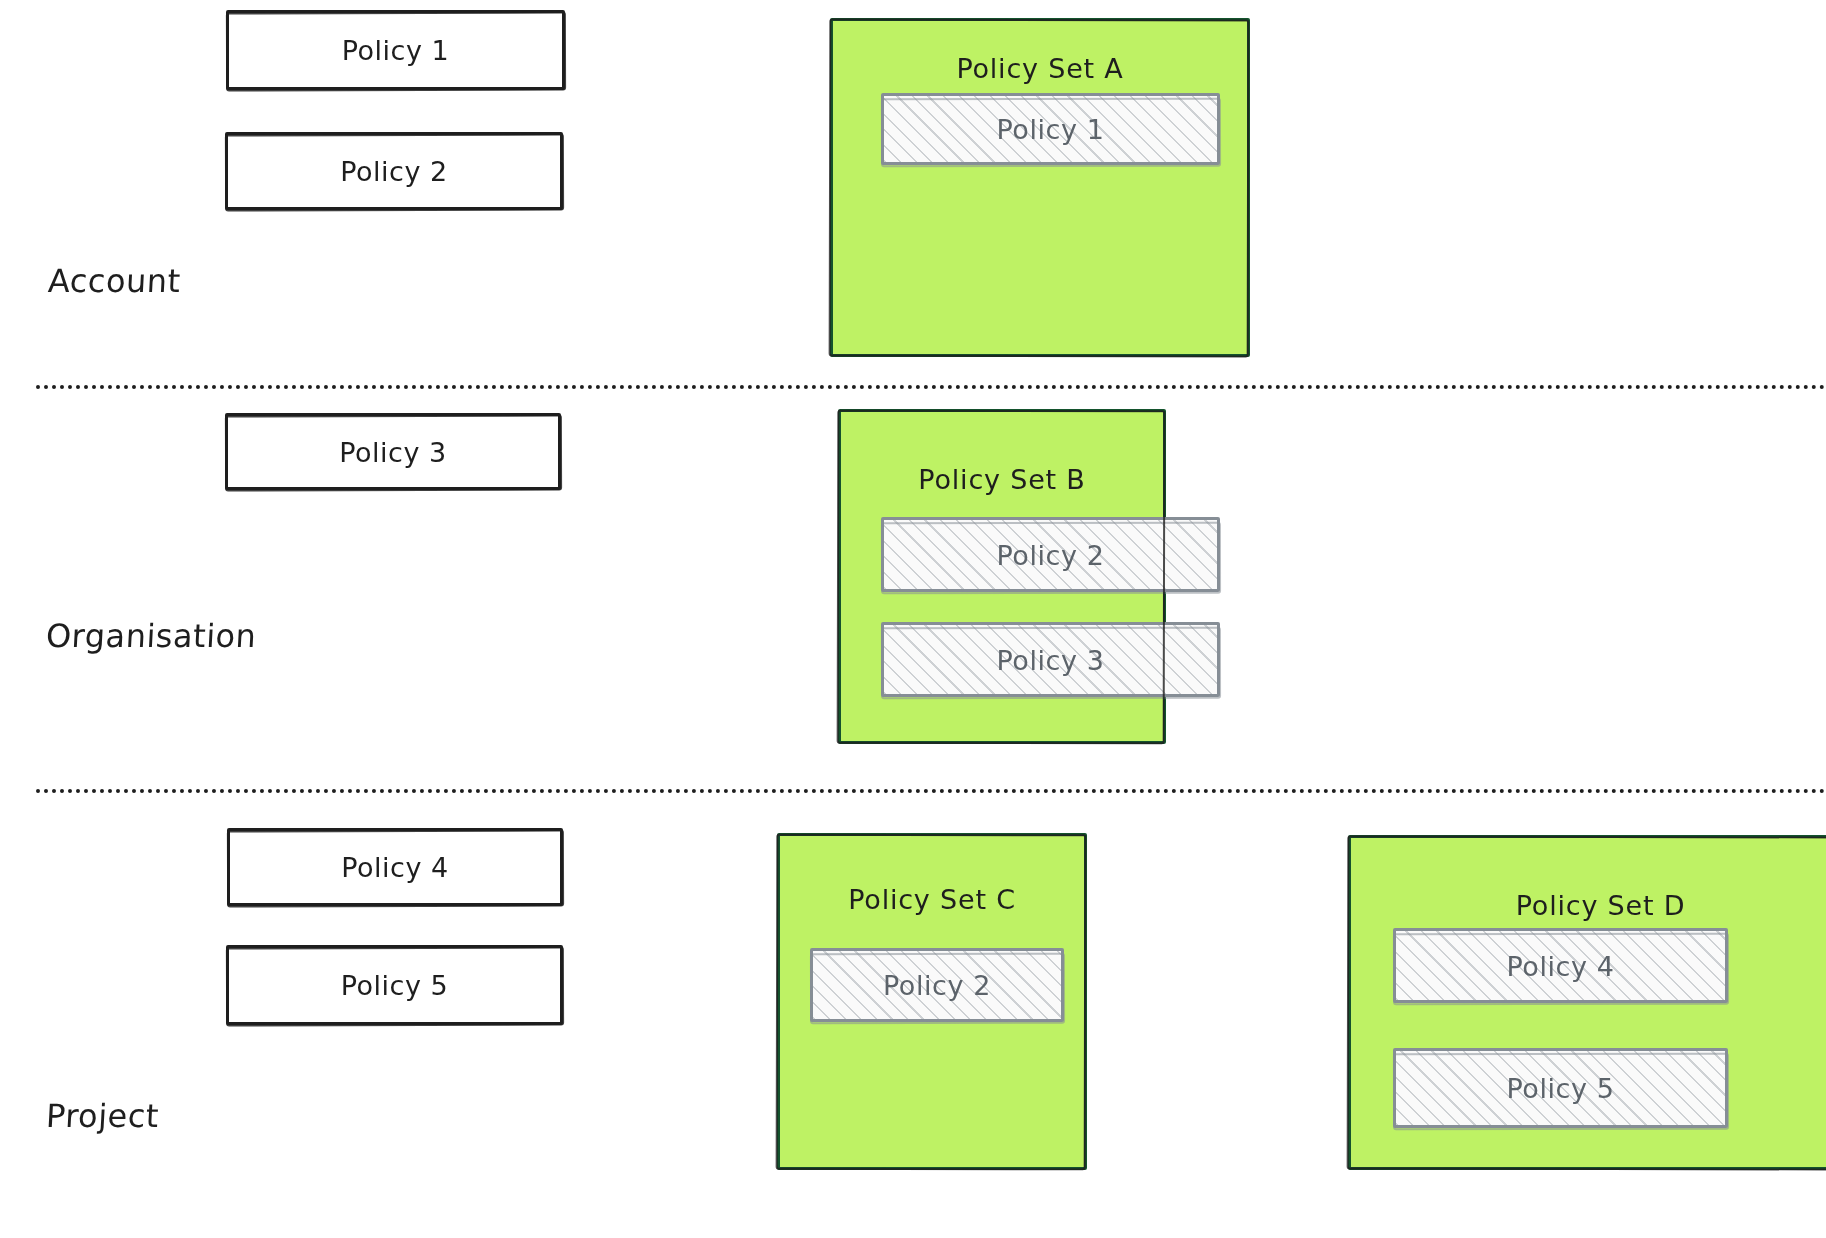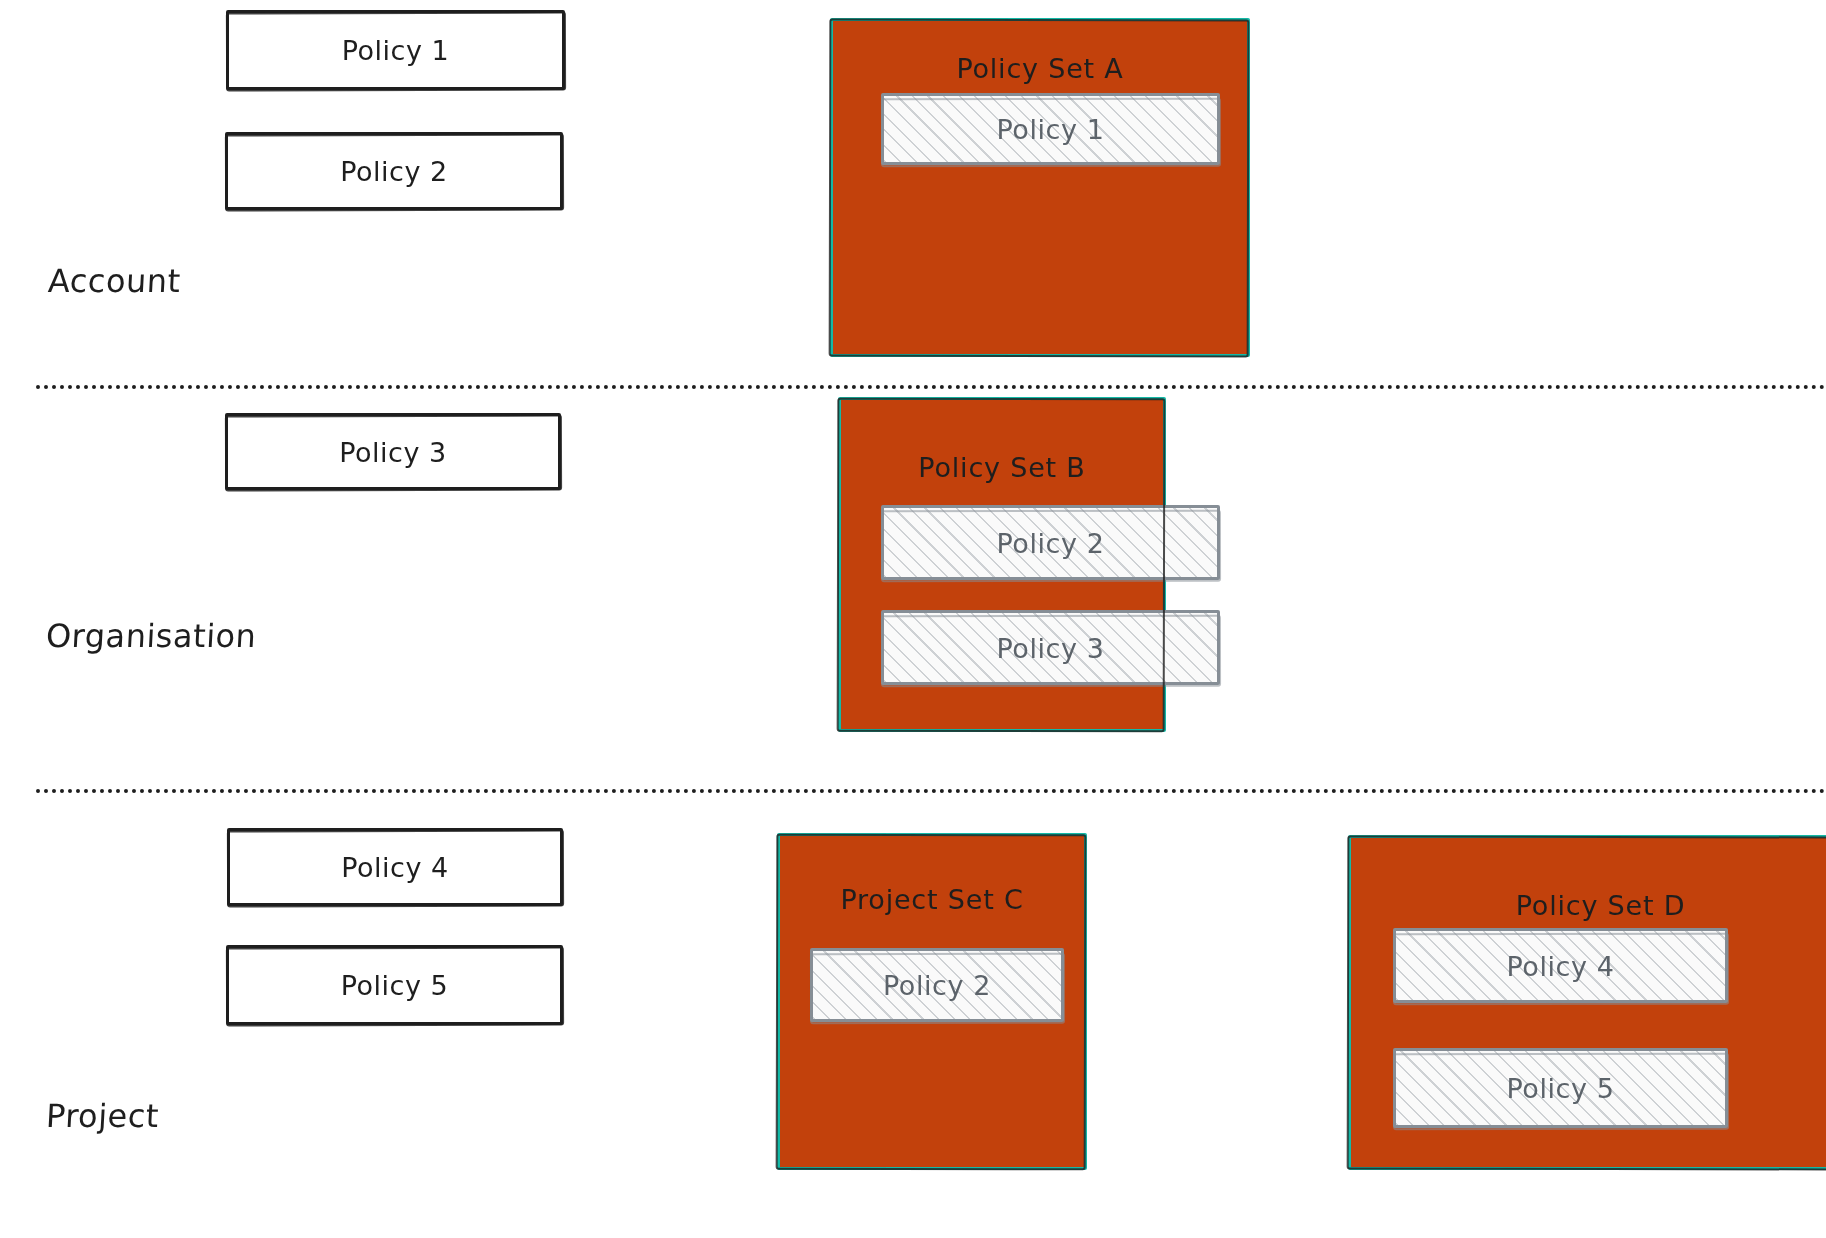--- a/index.html
+++ b/index.html
@@ -69,23 +69,23 @@
     text-align: center;
     font-family: "DejaVu Sans", sans-serif;
     font-size: 27px;
     color: #1e1e1e;
     letter-spacing: 0.5px;
   }
 
   
   .set-box {
     position: absolute;
-    background: #c2410c;
+    background: #bef264;
     box-sizing: border-box;
-    border: 3px solid #14b8a6;
+    border: 3px solid #14532d;
     border-radius: 2px;
   }
   .set-box::after {
     content: "";
     position: absolute;
     left: -4px;
     top: -2px;
     right: -2px;
     bottom: -3px;
     border: 2px solid #1e1e1e;
@@ -167,31 +167,31 @@
     </div>
     <div class="policy-box" style="left: 226px; top: 945px; width: 337px; height: 80px;">
       <div class="box-text">Policy 5</div>
     </div>
     <div class="set-box" style="left: 830px; top: 18px; width: 420px; height: 339px;">
       <div class="set-title" style="top: 32px;">Policy Set A</div>
       <div class="hatch-box" style="left: 48px; top: 72px; width: 339px; height: 72px;">
         <div class="chip-text">Policy 1</div>
       </div>
     </div>
-    <div class="set-box" style="left: 838px; top: 397px; width: 328px; height: 335px;">
+    <div class="set-box" style="left: 838px; top: 409px; width: 328px; height: 335px;">
       <div class="set-title" style="top: 52px;">Policy Set B</div>
       <div class="hatch-box" style="left: 40px; top: 105px; width: 339px; height: 75px;">
         <div class="chip-text">Policy 2</div>
       </div>
       <div class="hatch-box" style="left: 40px; top: 210px; width: 339px; height: 75px;">
         <div class="chip-text">Policy 3</div>
       </div>
     </div>
     <div class="set-box" style="left: 777px; top: 833px; width: 310px; height: 337px;">
-      <div class="set-title" style="top: 48px;">Project Set C</div>
+      <div class="set-title" style="top: 48px;">Policy Set C</div>
       <div class="hatch-box" style="left: 30px; top: 112px; width: 254px; height: 74px;">
         <div class="chip-text">Policy 2</div>
       </div>
     </div>
     <div class="set-box" style="left: 1348px; top: 835px; width: 505px; height: 335px;">
       <div class="set-title" style="top: 52px;">Policy Set D</div>
       <div class="hatch-box" style="left: 42px; top: 90px; width: 335px; height: 75px;">
         <div class="chip-text">Policy 4</div>
       </div>
       <div class="hatch-box" style="left: 42px; top: 210px; width: 335px; height: 80px;">

